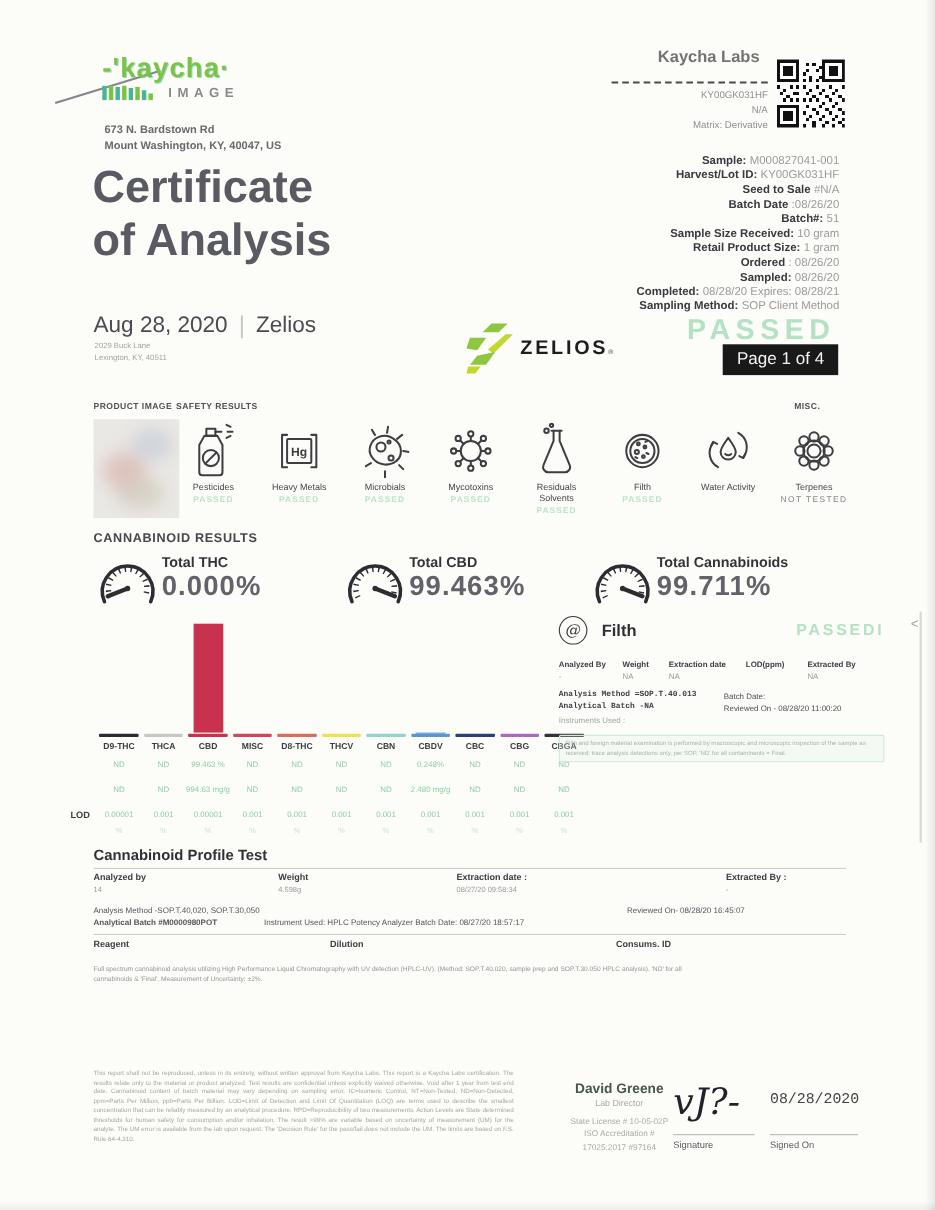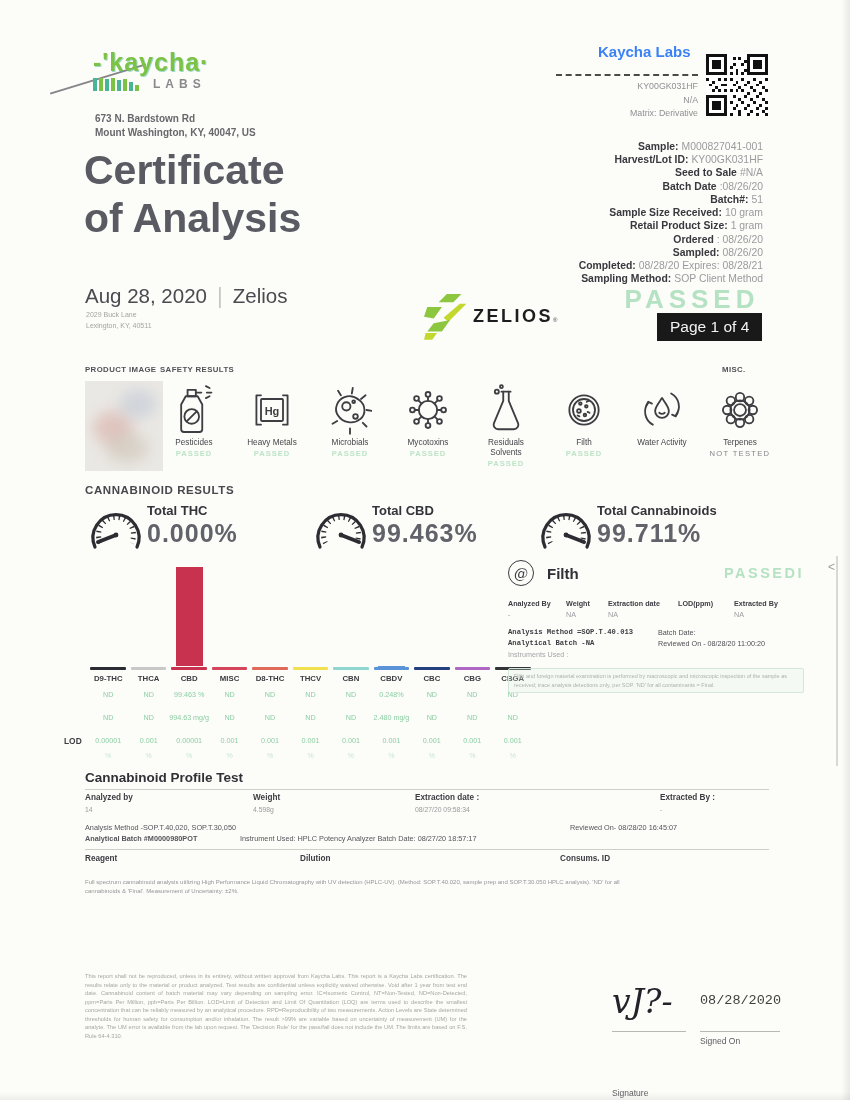--- a/index.html
+++ b/index.html
@@ -7,21 +7,21 @@
   .page *{box-sizing:border-box;}
   .abs{position:absolute;}
   
   .scanline{width:100px;height:2px;background:#85858a;transform:rotate(-17deg);}
   .klogo-text{font-size:25px;font-weight:bold;color:#7cc243;letter-spacing:1px;line-height:1;text-shadow:1px 1px 0 rgba(63,181,158,.5);}
   .klogo-row{display:flex;align-items:flex-end;gap:2px;margin-top:2px;}
   .kb{display:inline-block;width:4px;background:#49b598;}
   .kb.g{background:#7cc243;}
   .klogo-labs{margin-left:12px;font-size:12px;letter-spacing:5px;color:#8a8a8c;font-weight:bold;}
   .addr{font-size:10px;font-weight:bold;color:#68686c;line-height:1.4;}
-  .labname{font-size:15px;font-weight:bold;color:#3b82f6;}
+  .labname{font-size:15px;font-weight:bold;color:#737373;}
   .dash{border-top:2px dashed #4a4a4a;}
   .ids{font-size:8.8px;color:#909093;text-align:right;line-height:1.55;}
   .sample{display:flex;flex-direction:column;align-items:flex-end;gap:1.8px;font-size:10.4px;line-height:1.1;white-space:nowrap;}
   .slab{font-weight:bold;color:#38383e;margin-right:3px;}
   .sval{color:#9b9b9e;}
   .title{font-size:41px;font-weight:bold;color:#5a5a63;line-height:1.18;}
   .cdate{font-size:20.5px;color:#4a4a50;display:flex;align-items:center;}
   .cdate .sep{color:#c6c6c6;margin:0 10px;font-weight:300;font-size:22px;}
   .caddr{font-size:7px;color:#a3a39f;line-height:1.55;}
   .stamp{font-size:26px;font-weight:bold;color:#b5e2c2;letter-spacing:5px;text-align:center;}
@@ -105,21 +105,21 @@
     <div class="klogo-text">-'kaycha·</div>
     <div class="klogo-row">
       <span class="kb" style="height:13px"></span>
         <span class="kb g" style="height:13px"></span>
         <span class="kb" style="height:12px"></span>
         <span class="kb g" style="height:13px"></span>
         <span class="kb" style="height:11px"></span>
         <span class="kb g" style="height:12px"></span>
         <span class="kb" style="height:9px"></span>
         <span class="kb g" style="height:6px"></span>
-      <span class="klogo-labs">LABS</span>
+      <span class="klogo-labs">IMAGE</span>
     </div>
   </div>
   <div class="abs addr" style="left:95px;top:112px">
     <div>673 N. Bardstown Rd</div>
     <div>Mount Washington, KY, 40047, US</div>
   </div>
 
   <div class="abs labname" style="left:598px;top:43px">Kaycha Labs</div>
   <div class="abs dash" style="left:556px;top:74px;width:142px"></div>
   <div class="abs ids" style="left:536px;top:80px;width:162px">
@@ -544,20 +544,29 @@
     <div class="hrline" style="margin-top:4px"></div>
     <div style="position:relative;height:12px;margin-top:4px">
       <span class="abs plab" style="left:0">Reagent</span>
       <span class="abs plab" style="left:215px">Dilution</span>
       <span class="abs plab" style="left:475px">Consums. ID</span>
     </div>
     <div class="pnote" style="margin-top:12px;width:565px">Full spectrum cannabinoid analysis utilizing High Performance Liquid Chromatography with UV detection (HPLC-UV). (Method: SOP.T.40.020, sample prep and SOP.T.30.050 HPLC analysis). 'ND' for all cannabinoids &amp; 'Final'. Measurement of Uncertainty: ±2%.</div>
   </div>
 
   <div class="abs legal" style="left:85px;top:972px;width:382px">This report shall not be reproduced, unless in its entirety, without written approval from Kaycha Labs. This report is a Kaycha Labs certification. The results relate only to the material or product analyzed. Test results are confidential unless explicitly waived otherwise. Void after 1 year from test end date. Cannabinoid content of batch material may vary depending on sampling error. IC=Isomeric Control, NT=Non-Tested, ND=Non-Detected, ppm=Parts Per Million, ppb=Parts Per Billion. LOD=Limit of Detection and Limit Of Quantitation (LOQ) are terms used to describe the smallest concentration that can be reliably measured by an analytical procedure. RPD=Reproducibility of two measurements. Action Levels are State determined thresholds for human safety for consumption and/or inhalation. The result &gt;99% are variable based on uncertainty of measurement (UM) for the analyte. The UM error is available from the lab upon request. The 'Decision Rule' for the pass/fail does not include the UM. The limits are based on F.S. Rule 64-4.310.</div>
+  <div class="abs" style="left:498px;top:983px;width:130px;text-align:center">
+    <div class="signname">David Greene</div>
+    <div class="signtitle">Lab Director</div>
+    <div class="license">
+      <div>State License # 10-05-02P</div>
+      <div>ISO Accreditation #</div>
+      <div>17025:2017 #97164</div>
+    </div>
+  </div>
   <div class="abs sig" style="left:612px;top:982px">vJ?-</div>
   <div class="abs sigline" style="left:612px;top:1031px;width:74px"></div>
-  <div class="abs siglab" style="left:612px;top:1085px">Signature</div>
+  <div class="abs siglab" style="left:612px;top:1033px">Signature</div>
   <div class="abs sdate" style="left:700px;top:993px">08/28/2020</div>
   <div class="abs sigline" style="left:700px;top:1031px;width:80px"></div>
   <div class="abs siglab" style="left:700px;top:1033px">Signed On</div>
 
 </div>
 
 </body></html>

